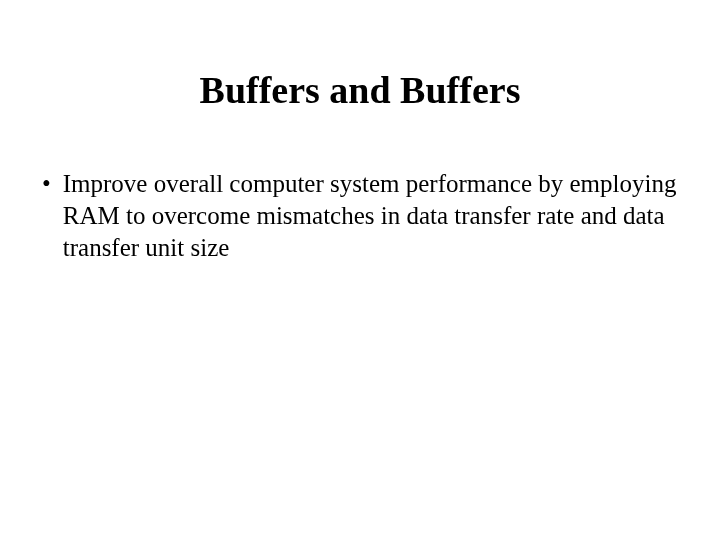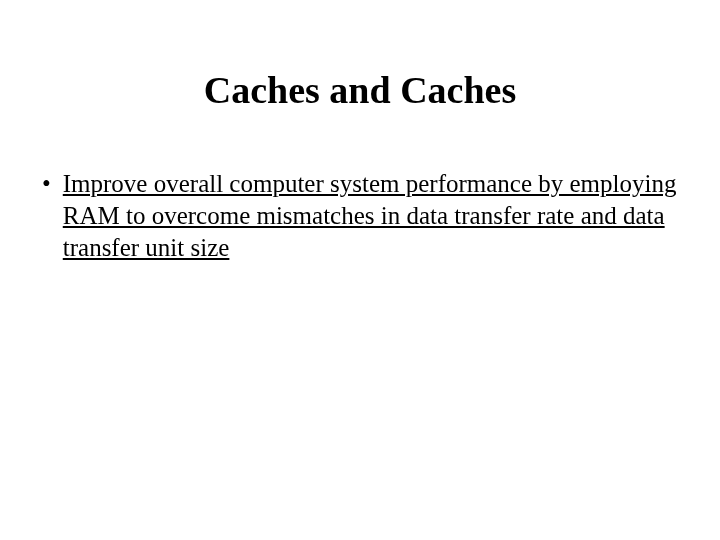--- a/index.html
+++ b/index.html
@@ -39,28 +39,27 @@
       font-size: 25px;
       line-height: 1.28;
     }
     .bullet-marker {
       margin-right: 12px;
       margin-left: 0;
       flex-shrink: 0;
     }
     .bullet-text {
       flex: 1;
-      text-decoration: underline;
     }
   </style>
 </head>
 <body>
 
 <div class="slide">
-  <h1 class="title">Caches and Caches</h1>
+  <h1 class="title">Buffers and Buffers</h1>
   <div class="content">
     <div class="bullet-item">
       <span class="bullet-marker">•</span>
       <span class="bullet-text">Improve overall computer system performance by employing RAM to overcome mismatches in data transfer rate and data transfer unit size</span>
     </div>
   </div>
 
 </div>
 
 </body></html>

